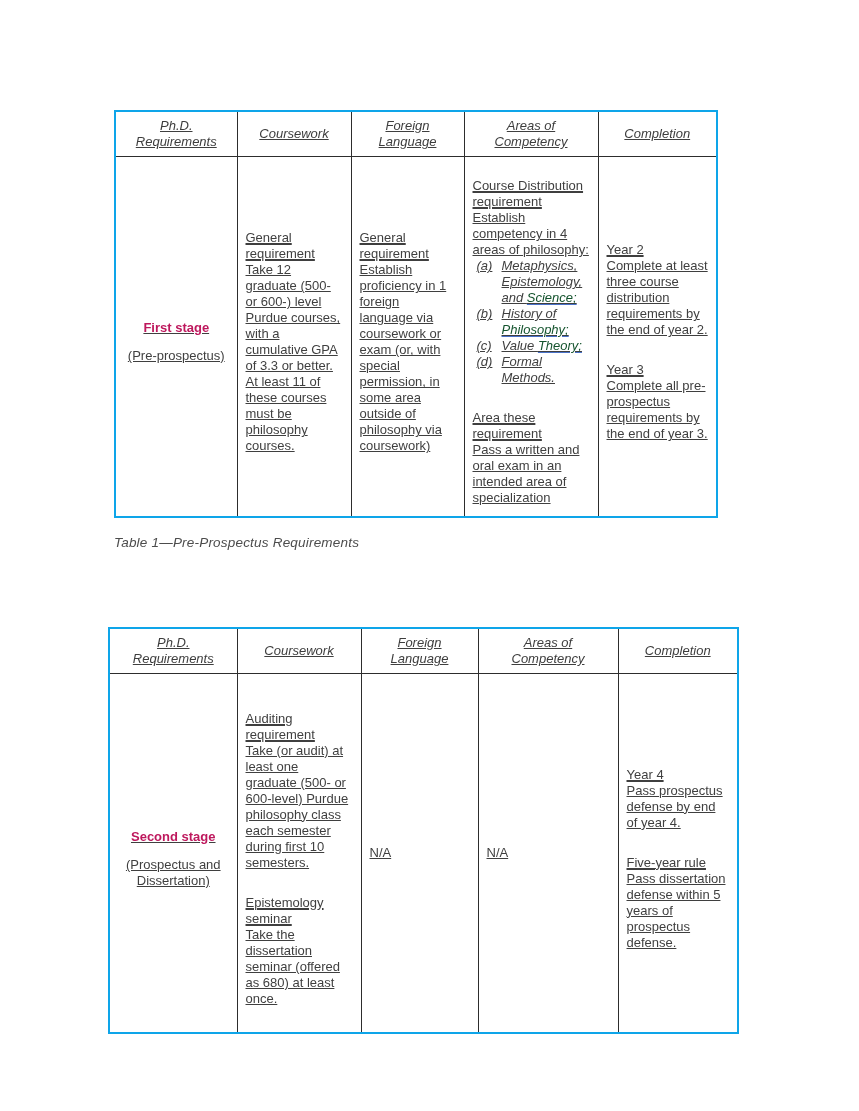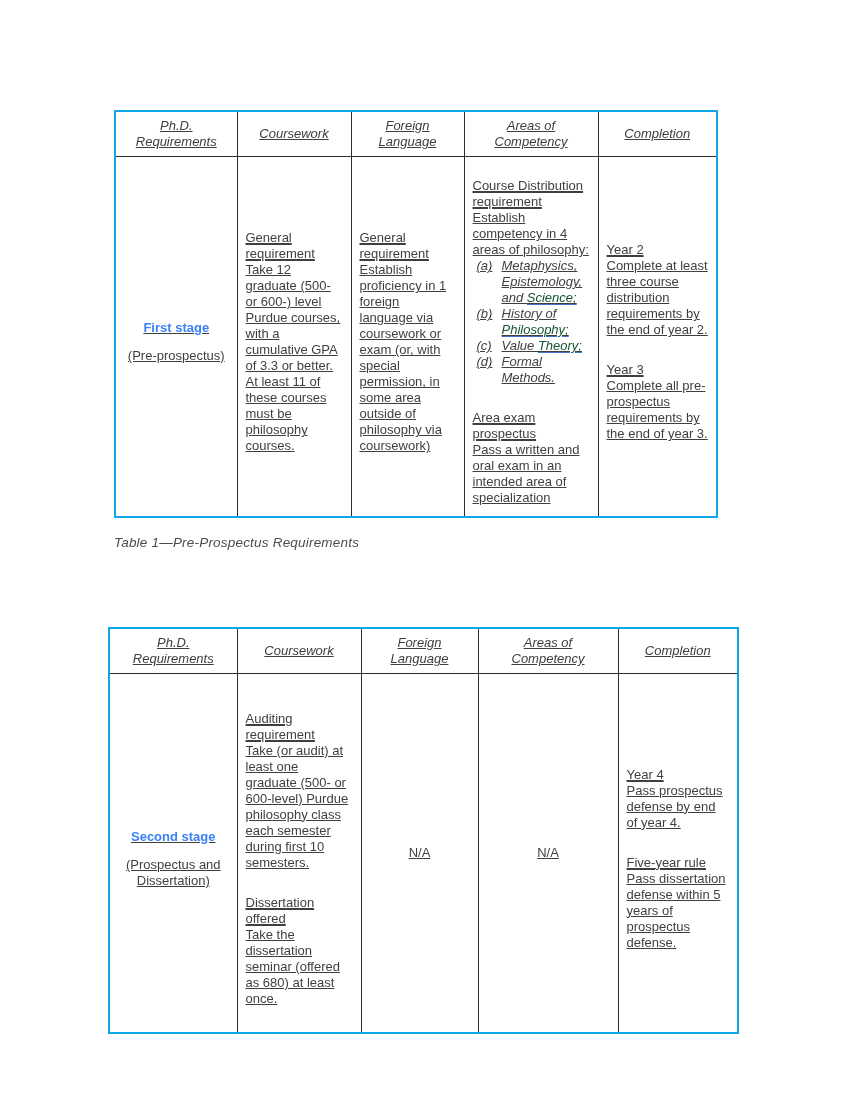--- a/index.html
+++ b/index.html
@@ -15,30 +15,30 @@
     border:1px solid #2d2d2d;
     font-size:13px; line-height:16px;
     padding:6px 8px;
     vertical-align:middle;
     overflow:hidden;
   }
   th { font-style:italic; font-weight:normal; text-align:center; color:#3d3d3d; }
   .u { text-decoration:underline; text-underline-offset:2px; }
   .link-u { color:#14532d; text-decoration:underline; text-decoration-color:#4a72c9; text-underline-offset:2px; }
   .stage-cell { text-align:center; }
-  .stage-title { font-weight:bold; color:#3b82f6; }
+  .stage-title { font-weight:bold; color:#be185d; }
   .block { display:block;margin-top:12px; }
   .gap-top { margin-top:24px; }
   .heading { display:block; }
   .body-text { display:block; }
   .list { margin-top:0; }
   .item { display:flex; font-style:italic; margin-left:4px; }
   .item .marker { width:25px; flex:none; }
   .item .item-text { flex:1; }
-  .na-cell { text-align:center; }
+  .na-cell { }
   .caption {
     font-style:italic; font-size:13.5px;
     color:#4c4c4c; margin-top:17px; letter-spacing:0.2px;
   }
 </style>
 </head>
 <body>
 
 <section class="tbl-section" style="left:114px; top:110px; width:602px;">
   <table class="ruled">
@@ -91,21 +91,21 @@
           <div class="item">
             <span class="marker">(c)</span>
             <span class="item-text"><span>Value </span><span class="link-u">Theory;</span></span>
           </div>
           <div class="item">
             <span class="marker">(d)</span>
             <span class="item-text"><span>Formal Methods.</span></span>
           </div>
         </div>
         <span class="block gap-top">
-          <span class="heading u">Area exam prospectus</span>
+          <span class="heading u">Area these requirement</span>
           <span class="body-text">Pass a written and oral exam in an intended area of specialization</span>
         </span>
       </td>
       <td>
         <span class="block">
           <span class="heading u">Year 2</span>
           <span class="body-text">Complete at least three course distribution requirements by the end of year 2.</span>
         </span>
         <span class="block gap-top">
           <span class="heading u">Year 3</span>
@@ -139,21 +139,21 @@
       <td class="stage-cell">
         <span class="block stage-title">Second stage</span>
         <span class="block">(Prospectus and Dissertation)</span>
       </td>
       <td>
         <span class="block">
           <span class="heading u">Auditing requirement</span>
           <span class="body-text">Take (or audit) at least one graduate (500- or 600-level) Purdue philosophy class each semester during first 10 semesters.</span>
         </span>
         <span class="block gap-top">
-          <span class="heading u">Dissertation offered</span>
+          <span class="heading u">Epistemology seminar</span>
           <span class="body-text">Take the dissertation seminar (offered as 680) at least once.</span>
         </span>
       </td>
       <td class="na-cell">
         <span>N/A</span>
       </td>
       <td class="na-cell">
         <span>N/A</span>
       </td>
       <td>

